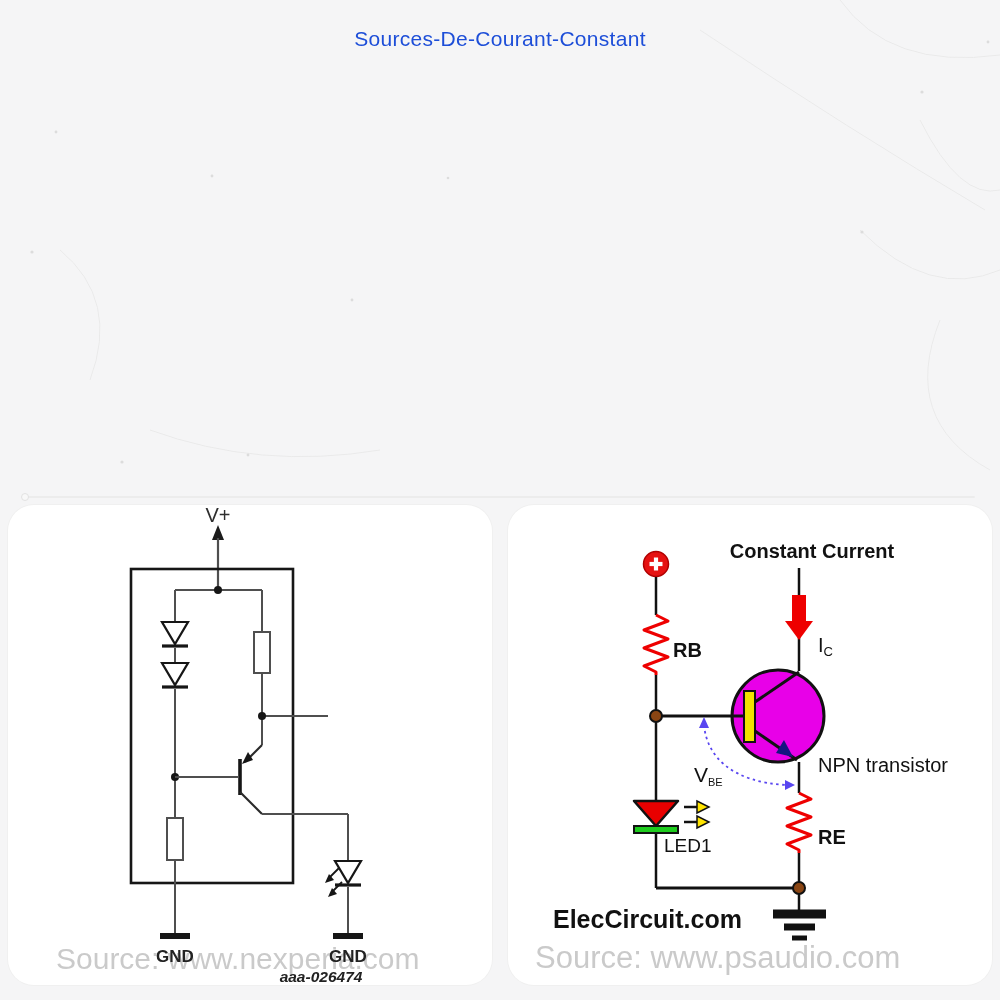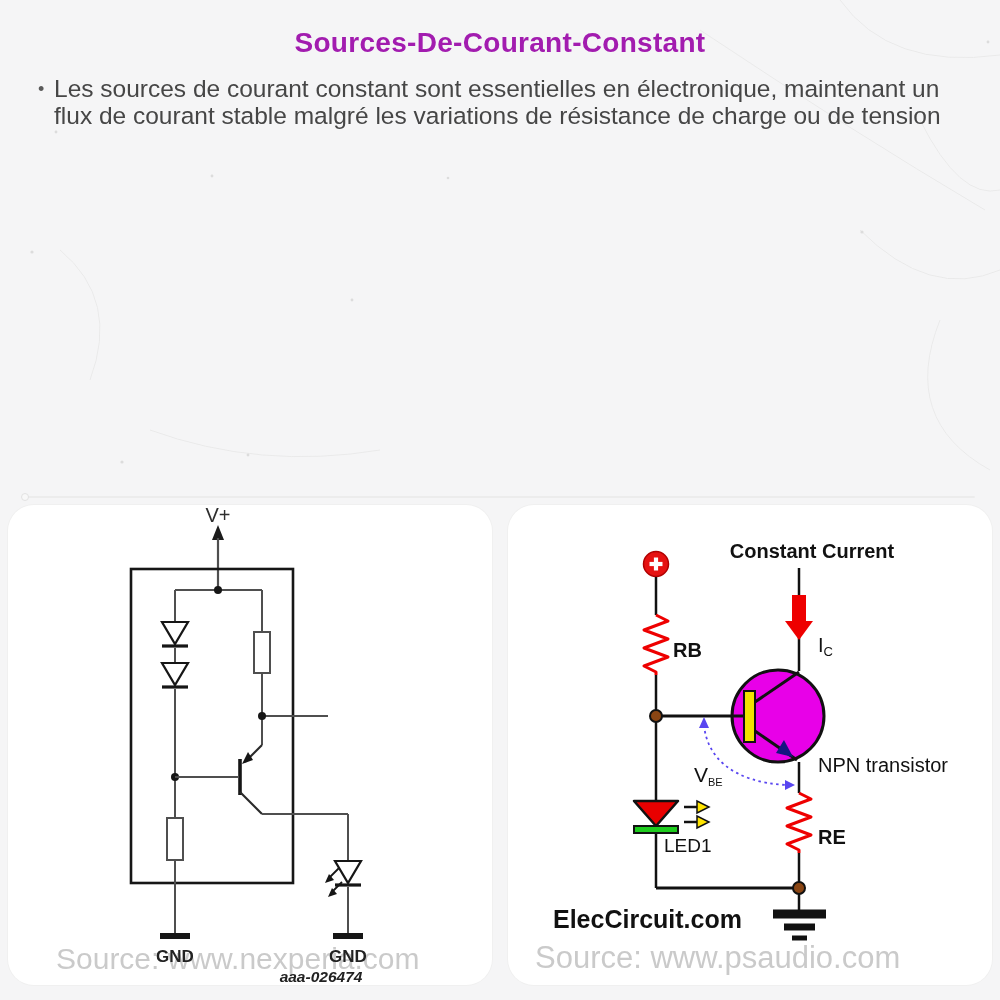--- a/index.html
+++ b/index.html
@@ -4,21 +4,21 @@
 <style>
   html,body{margin:0;padding:0;}
   .stage{
     position:relative;width:1000px;height:1000px;overflow:hidden;
     background:#f5f5f6;
     font-family:"Liberation Sans", sans-serif;
   }
   .bg-texture{position:absolute;inset:0;pointer-events:none;}
   .title{
     position:absolute;top:27px;left:0;width:100%;text-align:center;
-    font-size:28px;font-weight:700;color:#a21caf;letter-spacing:.3px;margin:0;
+    font-size:21px;font-weight:400;color:#1d4ed8;letter-spacing:.3px;margin:0;
   }
   .bullets{position:absolute;top:75px;left:37px;width:916px;list-style:none;margin:0;padding:0;}
   .bullets li{
     position:relative;padding-left:17px;margin:0 0 13px 0;
     font-size:24.5px;line-height:27px;color:#464646;
   }
   .bullets li::before{
     content:"\2022";position:absolute;left:1px;top:1px;font-size:18px;color:#5a5a5a;
   }
   .divider{position:absolute;top:496px;left:25px;width:950px;height:2px;background:#ececec;border-radius:1px;}
@@ -60,21 +60,20 @@
       <circle cx="862" cy="232" r="1.6"></circle>
         <circle cx="988" cy="42" r="1.4"></circle>
       <circle cx="248" cy="455" r="1.4"></circle>
         <circle cx="448" cy="178" r="1.3"></circle>
     </g>
   </svg>
 
   <h1 class="title">Sources-De-Courant-Constant</h1>
 
   <ul class="bullets">
-    <li>Les sources de courant constant sont essentielles en électronique, maintenant un flux de courant stable malgré les variations de résistance de charge ou de tension</li>
   </ul>
 
   <div class="divider">
     <div class="divider-dot"></div>
   </div>
 
   <div class="card card-left">
     <svg width="484" height="480" viewBox="0 0 484 480">
 
       <text x="210" y="17" font-size="20" fill="#2e2e2e" text-anchor="middle">V+</text>

